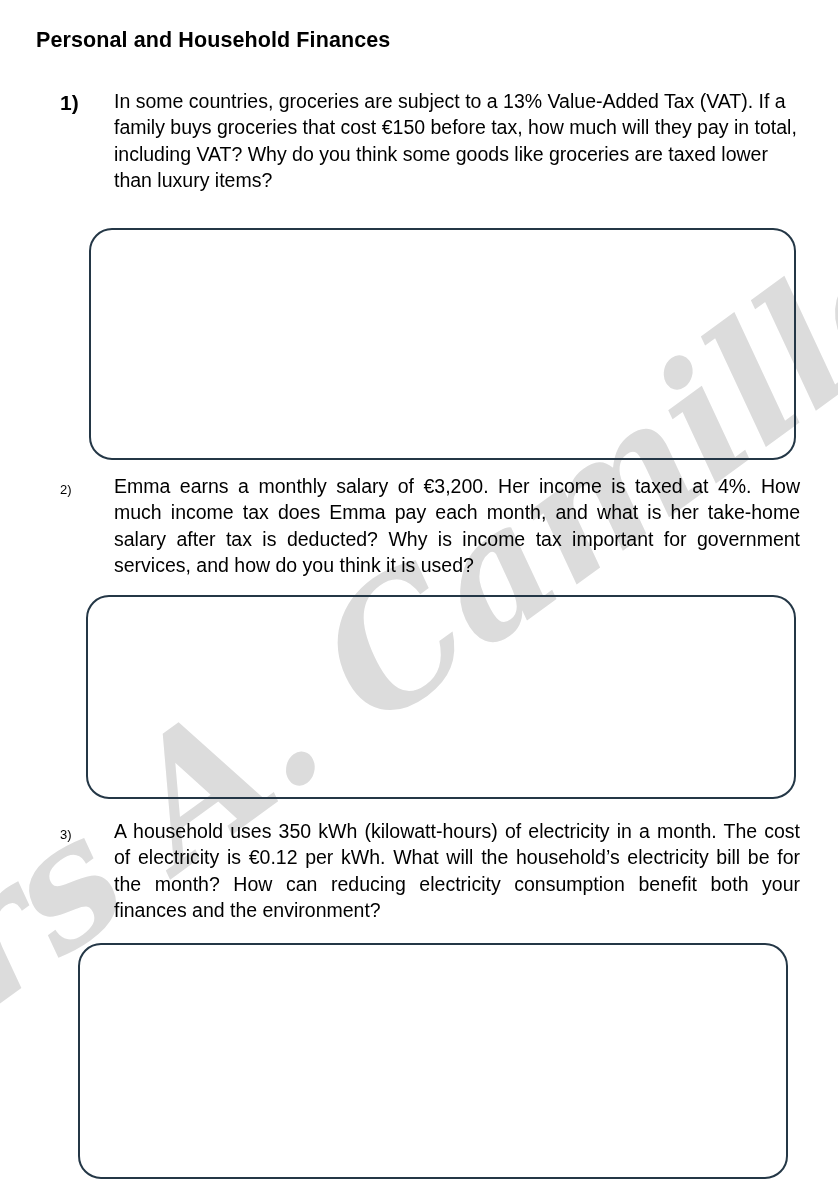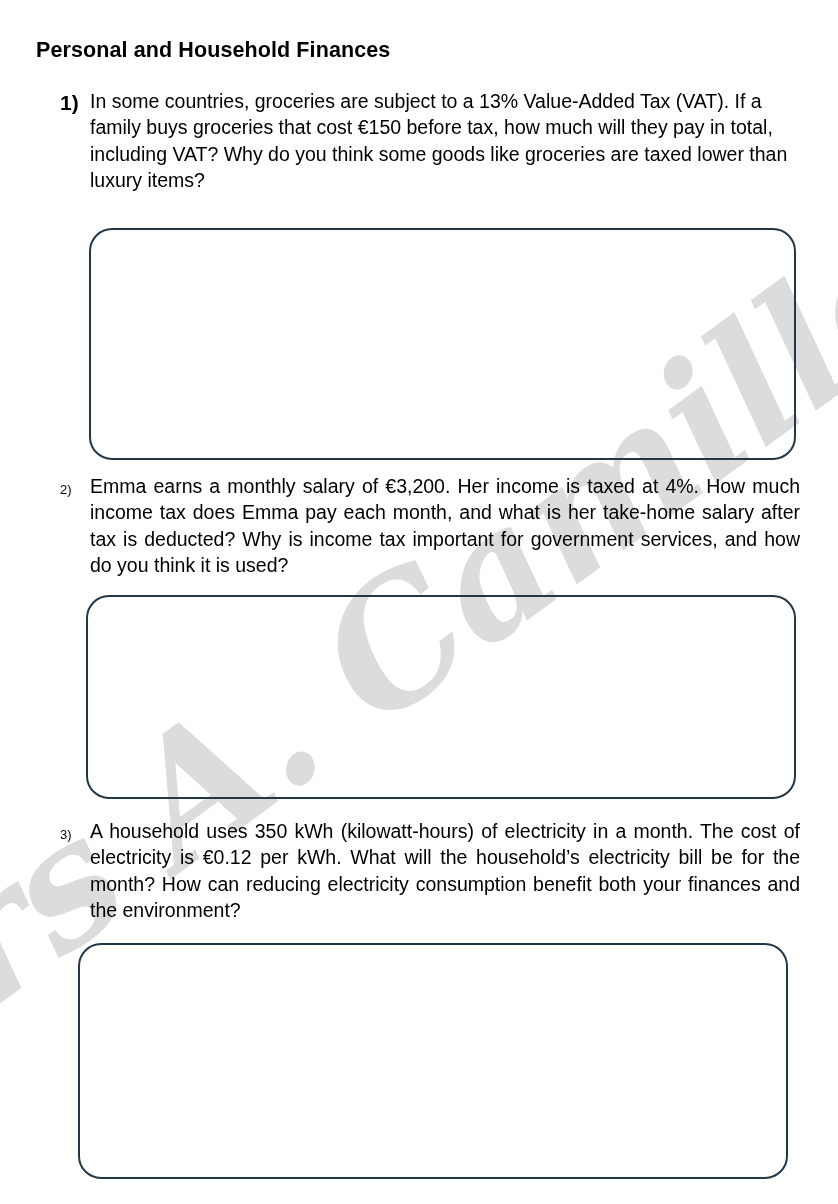--- a/index.html
+++ b/index.html
@@ -52,21 +52,21 @@
 
   
   #content {
     position: relative;
     z-index: 2;
   }
 
   #page-title {
     position: absolute;
     left: 36px;
-    top: 38px;
+    top: 28px;
     font-size: 21.5px;
     font-weight: bold;
     letter-spacing: 0.1px;
     color: #000000;
   }
 
   .question-block {
     position: absolute;
     left: 60px;
     width: 740px;
@@ -98,20 +98,21 @@
     text-align: left;
     line-height: 1;
     padding-top: 10px;
   }
 
   .q-text {
     flex: 1 1 auto;
     font-size: 19.5px;
     line-height: 1.355;
     color: #000000;
+    margin-left: 24px;
   }
 
   .q-text.ragged {
     text-align: left;
   }
 
   .q-text.justified {
     text-align: justify;
     text-justify: inter-word;
   }

